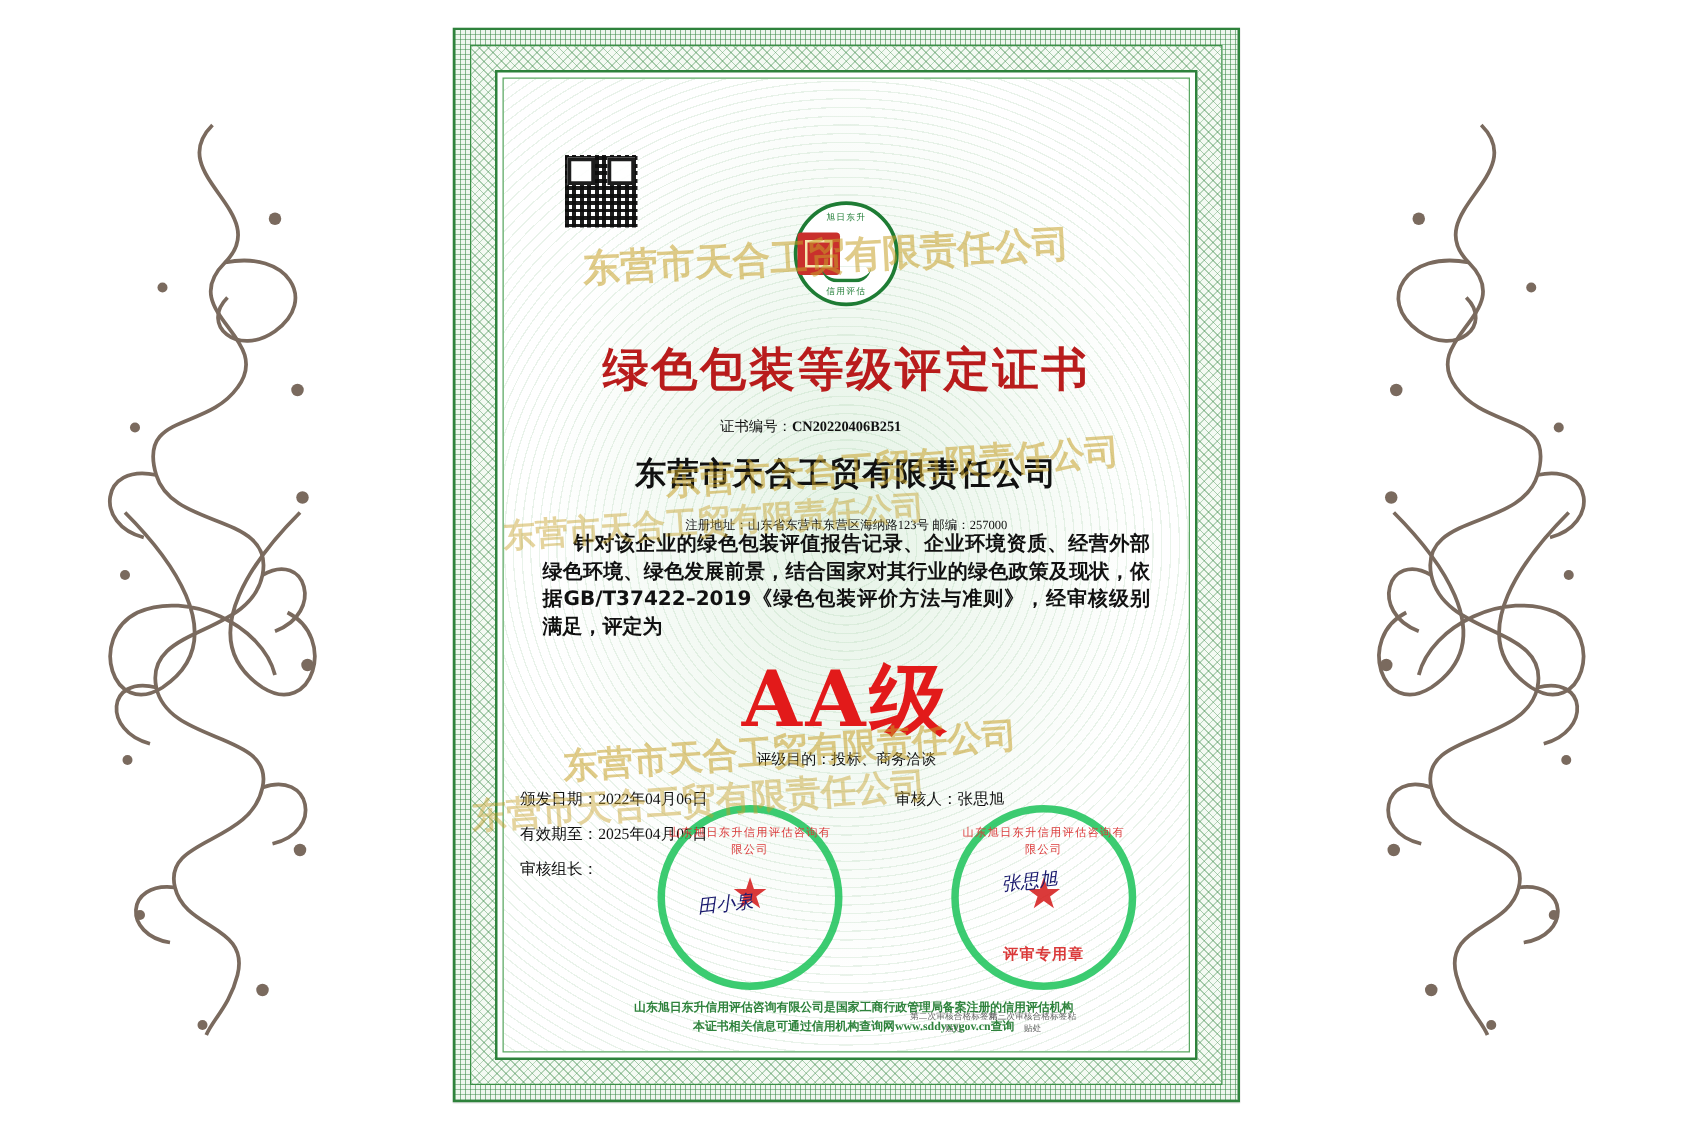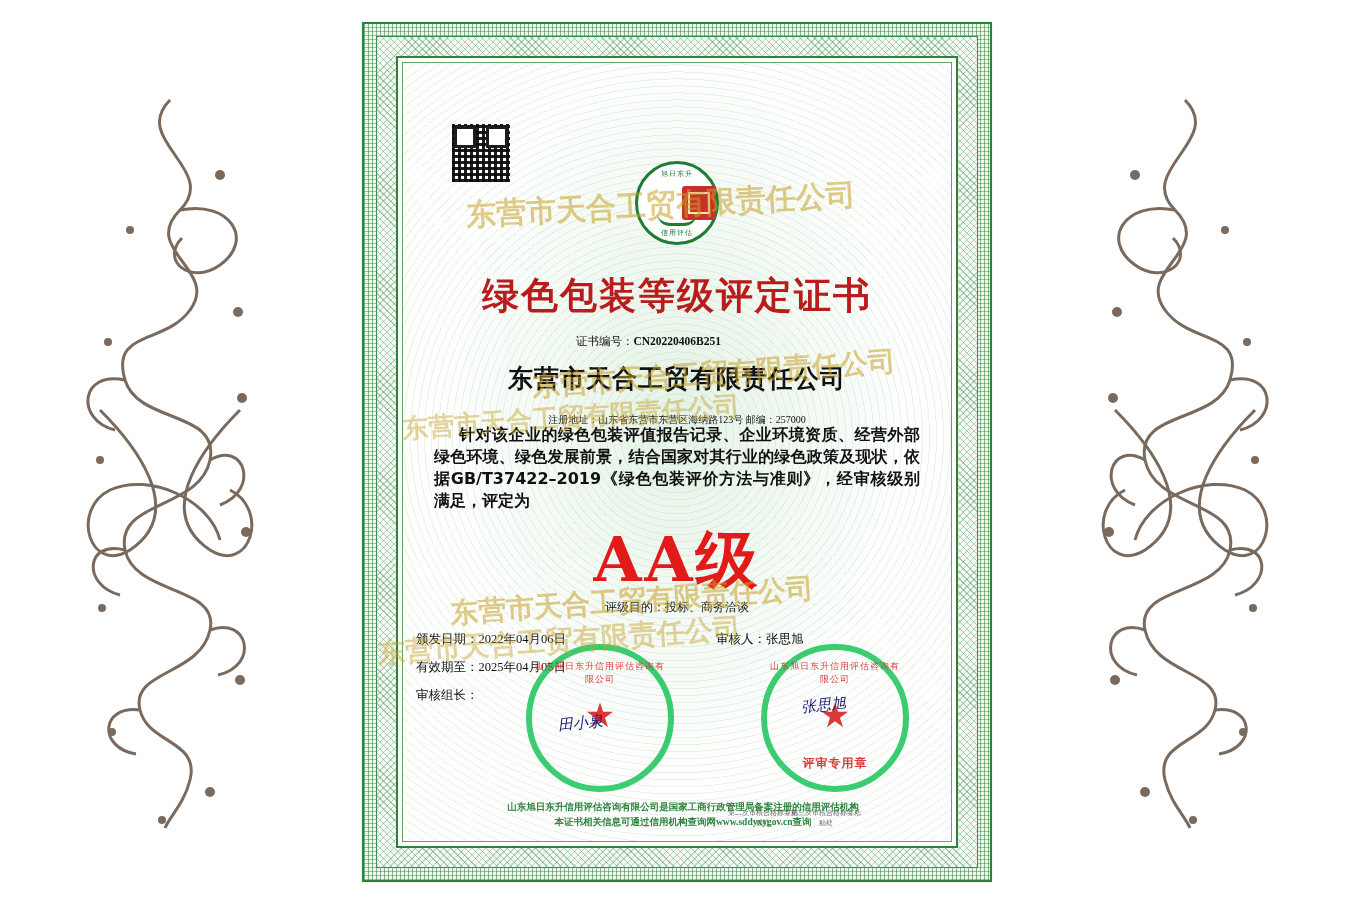--- a/index.html
+++ b/index.html
@@ -112,21 +112,21 @@
     left: 50%;
     transform: translateX(-50%);
     top: 95px;
     width: 78px;
     height: 78px;
     border-radius: 50%;
     border: 3px solid #1e7c34;
     background: #ffffff;
     display: flex;
     align-items: center;
-    justify-content: flex-end;
+    justify-content: flex-start;
   }
   .emblem .inner {
     width: 34px;
     height: 34px;
     background: #c9302c;
     border-radius: 3px;
     position: relative;
   }
   .emblem .inner::after {
     content: "";

